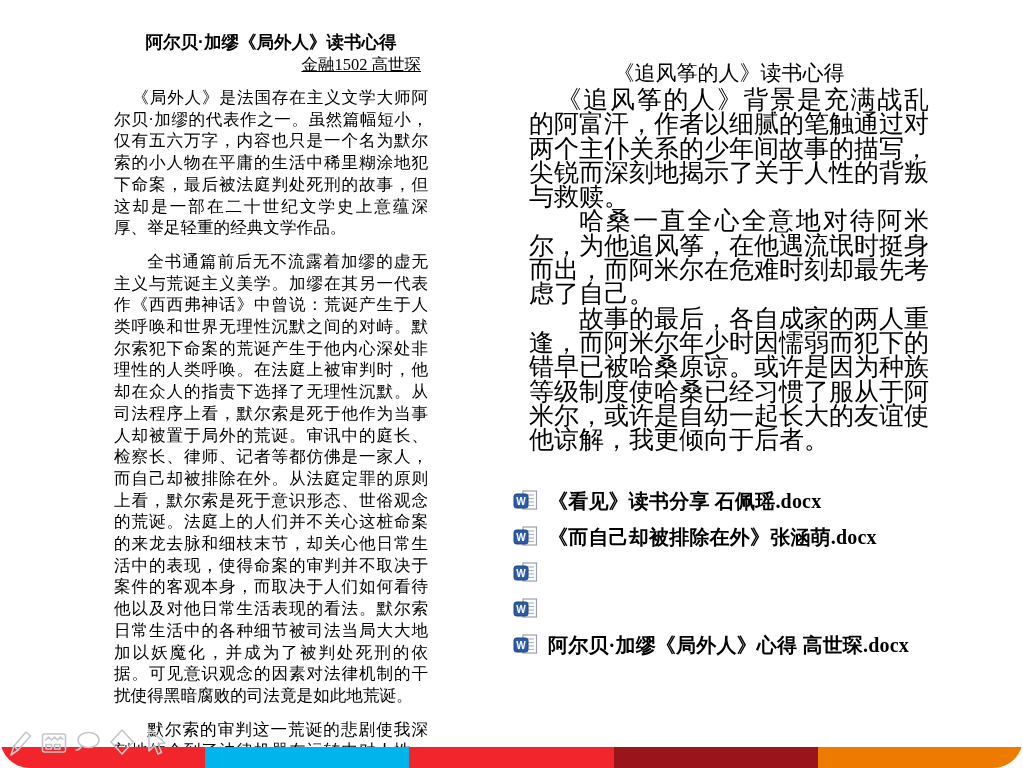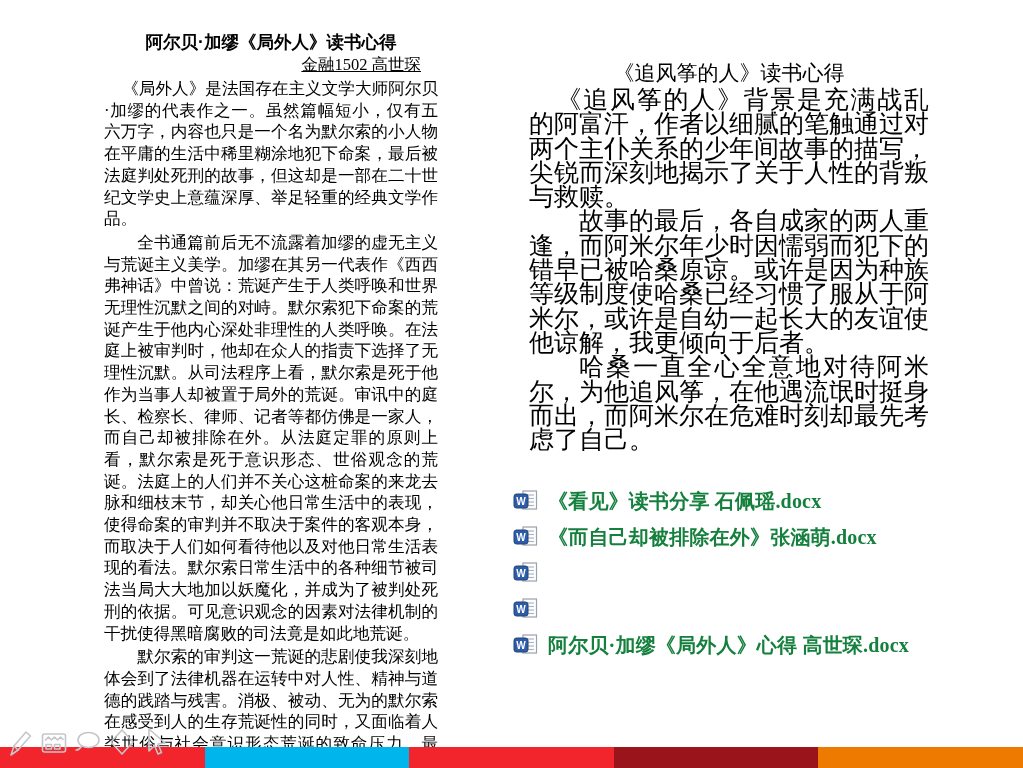--- a/index.html
+++ b/index.html
@@ -1,42 +1,42 @@
 <!DOCTYPE html>
 <html><head>
 <meta charset="utf-8">
 <style>
   html,body{margin:0;padding:0;background:#fff;}
   #slide{
     position:relative;width:1023px;height:768px;background:#ffffff;
-    overflow:hidden;font-family:"Liberation Serif",serif;color:#000;
+    overflow:hidden;font-family:"Liberation Serif",serif;color:#000;border-radius:30px;
   }
 
   
   .left-article{position:absolute;left:102px;top:31px;width:338px;}
   .la-title{
     font-family:"Liberation Sans",sans-serif;font-weight:bold;
     font-size:17.5px;line-height:22px;text-align:center;margin:0;
   }
   .la-byline{font-size:16.5px;line-height:21px;text-align:right;padding-right:19px;margin:1px 0 3px 0;text-decoration:underline;}
-  .body-l p{margin:2px;font-size:16.6px;line-height:21.7px;text-align:justify;text-indent:2em;}
+  .body-l p{margin:12px;font-size:16.6px;line-height:21.7px;text-align:justify;text-indent:2em;}
   .body-l p.bracket{text-indent:1.1em;}
 
   
   .right-article{position:absolute;left:529px;top:60px;width:400px;}
   .ra-title{font-size:21px;line-height:26px;font-weight:400;text-align:center;margin:0 0 2px 0;}
   .body-r p{margin:0;font-size:25px;line-height:24.3px;text-align:justify;text-indent:2em;}
   .body-r p.bracket{text-indent:1.1em;}
 
   
   .attachments{position:absolute;left:513px;top:489px;width:440px;}
   .attach-row{display:flex;align-items:center;height:24px;margin-bottom:12px;cursor:default;}
   .docx-ic{width:26px;height:23px;flex:0 0 26px;margin-right:9px;}
   .attach-label{
-    font-size:20px;font-weight:600;color:#15803d;white-space:nowrap;
+    font-size:20px;font-weight:600;color:#000000;white-space:nowrap;
     font-family:"Liberation Serif",serif;letter-spacing:0.2px;
   }
 
   
   .anno-toolbar{position:absolute;left:7px;top:727px;display:flex;gap:8px;z-index:3;}
   .tool-btn{width:26px;height:31px;display:flex;align-items:center;justify-content:center;background:transparent;border:0;padding:0;}
   .tool-btn svg{stroke:#c3c6ca;fill:none;stroke-width:1.6;stroke-linejoin:round;stroke-linecap:round;}
 
   
   .footer-bar{position:absolute;left:0;bottom:0;width:1023px;height:21px;display:flex;z-index:1;}
@@ -54,22 +54,22 @@
       <p class="bracket">《局外人》是法国存在主义文学大师阿尔贝·加缪的代表作之一。虽然篇幅短小，仅有五六万字，内容也只是一个名为默尔索的小人物在平庸的生活中稀里糊涂地犯下命案，最后被法庭判处死刑的故事，但这却是一部在二十世纪文学史上意蕴深厚、举足轻重的经典文学作品。</p>
       <p>全书通篇前后无不流露着加缪的虚无主义与荒诞主义美学。加缪在其另一代表作《西西弗神话》中曾说：荒诞产生于人类呼唤和世界无理性沉默之间的对峙。默尔索犯下命案的荒诞产生于他内心深处非理性的人类呼唤。在法庭上被审判时，他却在众人的指责下选择了无理性沉默。从司法程序上看，默尔索是死于他作为当事人却被置于局外的荒诞。审讯中的庭长、检察长、律师、记者等都仿佛是一家人，而自己却被排除在外。从法庭定罪的原则上看，默尔索是死于意识形态、世俗观念的荒诞。法庭上的人们并不关心这桩命案的来龙去脉和细枝末节，却关心他日常生活中的表现，使得命案的审判并不取决于案件的客观本身，而取决于人们如何看待他以及对他日常生活表现的看法。默尔索日常生活中的各种细节被司法当局大大地加以妖魔化，并成为了被判处死刑的依据。可见意识观念的因素对法律机制的干扰使得黑暗腐败的司法竟是如此地荒诞。</p>
       <p>默尔索的审判这一荒诞的悲剧使我深刻地体会到了法律机器在运转中对人性、精神与道德的践踏与残害。消极、被动、无为的默尔索在感受到人的生存荒诞性的同时，又面临着人类世俗与社会意识形态荒诞的致命压力。最终，他放弃了在精神上、现实中对命运，对荒诞，对恶的抗争，放弃了形而上反抗。</p>
     </div>
   </div>
 
   <div class="right-article">
     <h2 class="ra-title">《追风筝的人》读书心得</h2>
     <div class="body-r">
       <p class="bracket">《追风筝的人》背景是充满战乱的阿富汗，作者以细腻的笔触通过对两个主仆关系的少年间故事的描写，尖锐而深刻地揭示了关于人性的背叛与救赎。</p>
+      <p>哈桑一直全心全意地对待阿米尔，为他追风筝，在他遇流氓时挺身而出，而阿米尔在危难时刻却最先考虑了自己。</p>
       <p>故事的最后，各自成家的两人重逢，而阿米尔年少时因懦弱而犯下的错早已被哈桑原谅。或许是因为种族等级制度使哈桑已经习惯了服从于阿米尔，或许是自幼一起长大的友谊使他谅解，我更倾向于后者。</p>
-      <p>哈桑一直全心全意地对待阿米尔，为他追风筝，在他遇流氓时挺身而出，而阿米尔在危难时刻却最先考虑了自己。</p>
     </div>
   </div>
 
   <div class="attachments">
 
     <div class="attach-row">
       <span class="docx-ic">
         <svg viewBox="0 0 26 23" width="26" height="23">
           <rect x="10" y="1" width="13.5" height="18" fill="#ffffff" stroke="#9aa1ab" stroke-width="1.2"></rect>
           <line x1="12.5" y1="5" x2="21" y2="5" stroke="#aeb5bf" stroke-width="1.2"></line>

